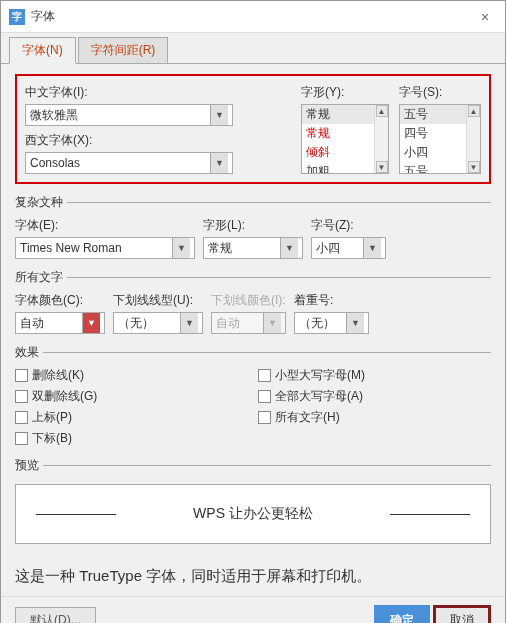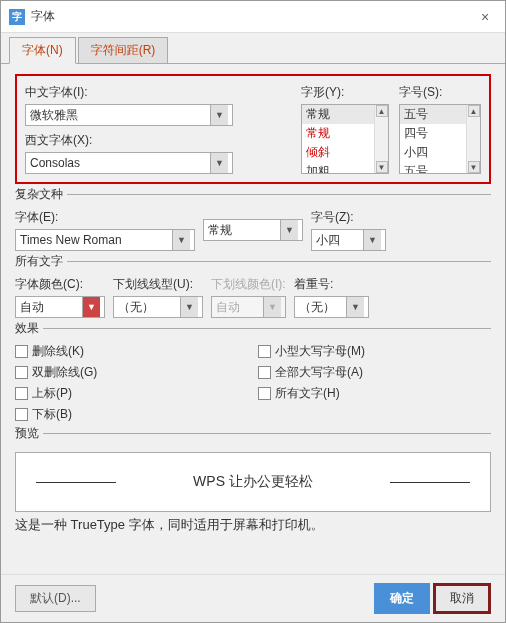--- a/index.html
+++ b/index.html
@@ -82,20 +82,21 @@
       border-bottom: 1px solid #f0f0f0;
       margin-bottom: -1px;
       z-index: 1;
     }
 
     .content {
       padding: 10px 14px;
       flex: 1;
       display: flex;
       flex-direction: column;
+      gap: 8px;
     }
 
     
     .red-border-section {
       border: 2px solid #cc0000;
       padding: 8px;
       display: flex;
       gap: 10px;
     }
 
@@ -267,22 +268,23 @@
     .preview-line-right {
       position: absolute;
       right: 20px;
       top: 50%;
       width: 80px;
       height: 1px;
       background: #333;
     }
 
     .hint-text {
-      font-size: 13px;
-      color: #333;
+      font-size: 15px;
+      color: #333;
+      margin-top: 11px;
     }
 
     
     .bottom-bar {
       display: flex;
       align-items: center;
       justify-content: space-between;
       padding: 8px 14px;
       border-top: 1px solid #ddd;
       background: #f0f0f0;
@@ -317,21 +319,21 @@
     }
 
     .btn-group {
       display: flex;
       gap: 3px;
     }
 
     .field-row {
       display: flex;
       gap: 8px;
-      align-items: center;
+      align-items: flex-end;
     }
 
     .field-col {
       display: flex;
       flex-direction: column;
       gap: 3px;
     }
 
     .divider-section {
       display: flex;
@@ -430,20 +432,21 @@
         <div class="field-col">
           <span class="field-label">字体(E):</span>
           <div class="combo-box" style="width:180px;">
             <span class="combo-box-text">Times New Roman</span>
             <div class="combo-btn">
               <span>▼</span>
             </div>
           </div>
         </div>
         <div class="field-col">
+          <span class="field-label">字形(L):</span>
           <div class="combo-box" style="width:100px;">
             <span class="combo-box-text">常规</span>
             <div class="combo-btn">
               <span>▼</span>
             </div>
           </div>
         </div>
         <div class="field-col">
           <span class="field-label">字号(Z):</span>
           <div class="combo-box" style="width:75px;">

